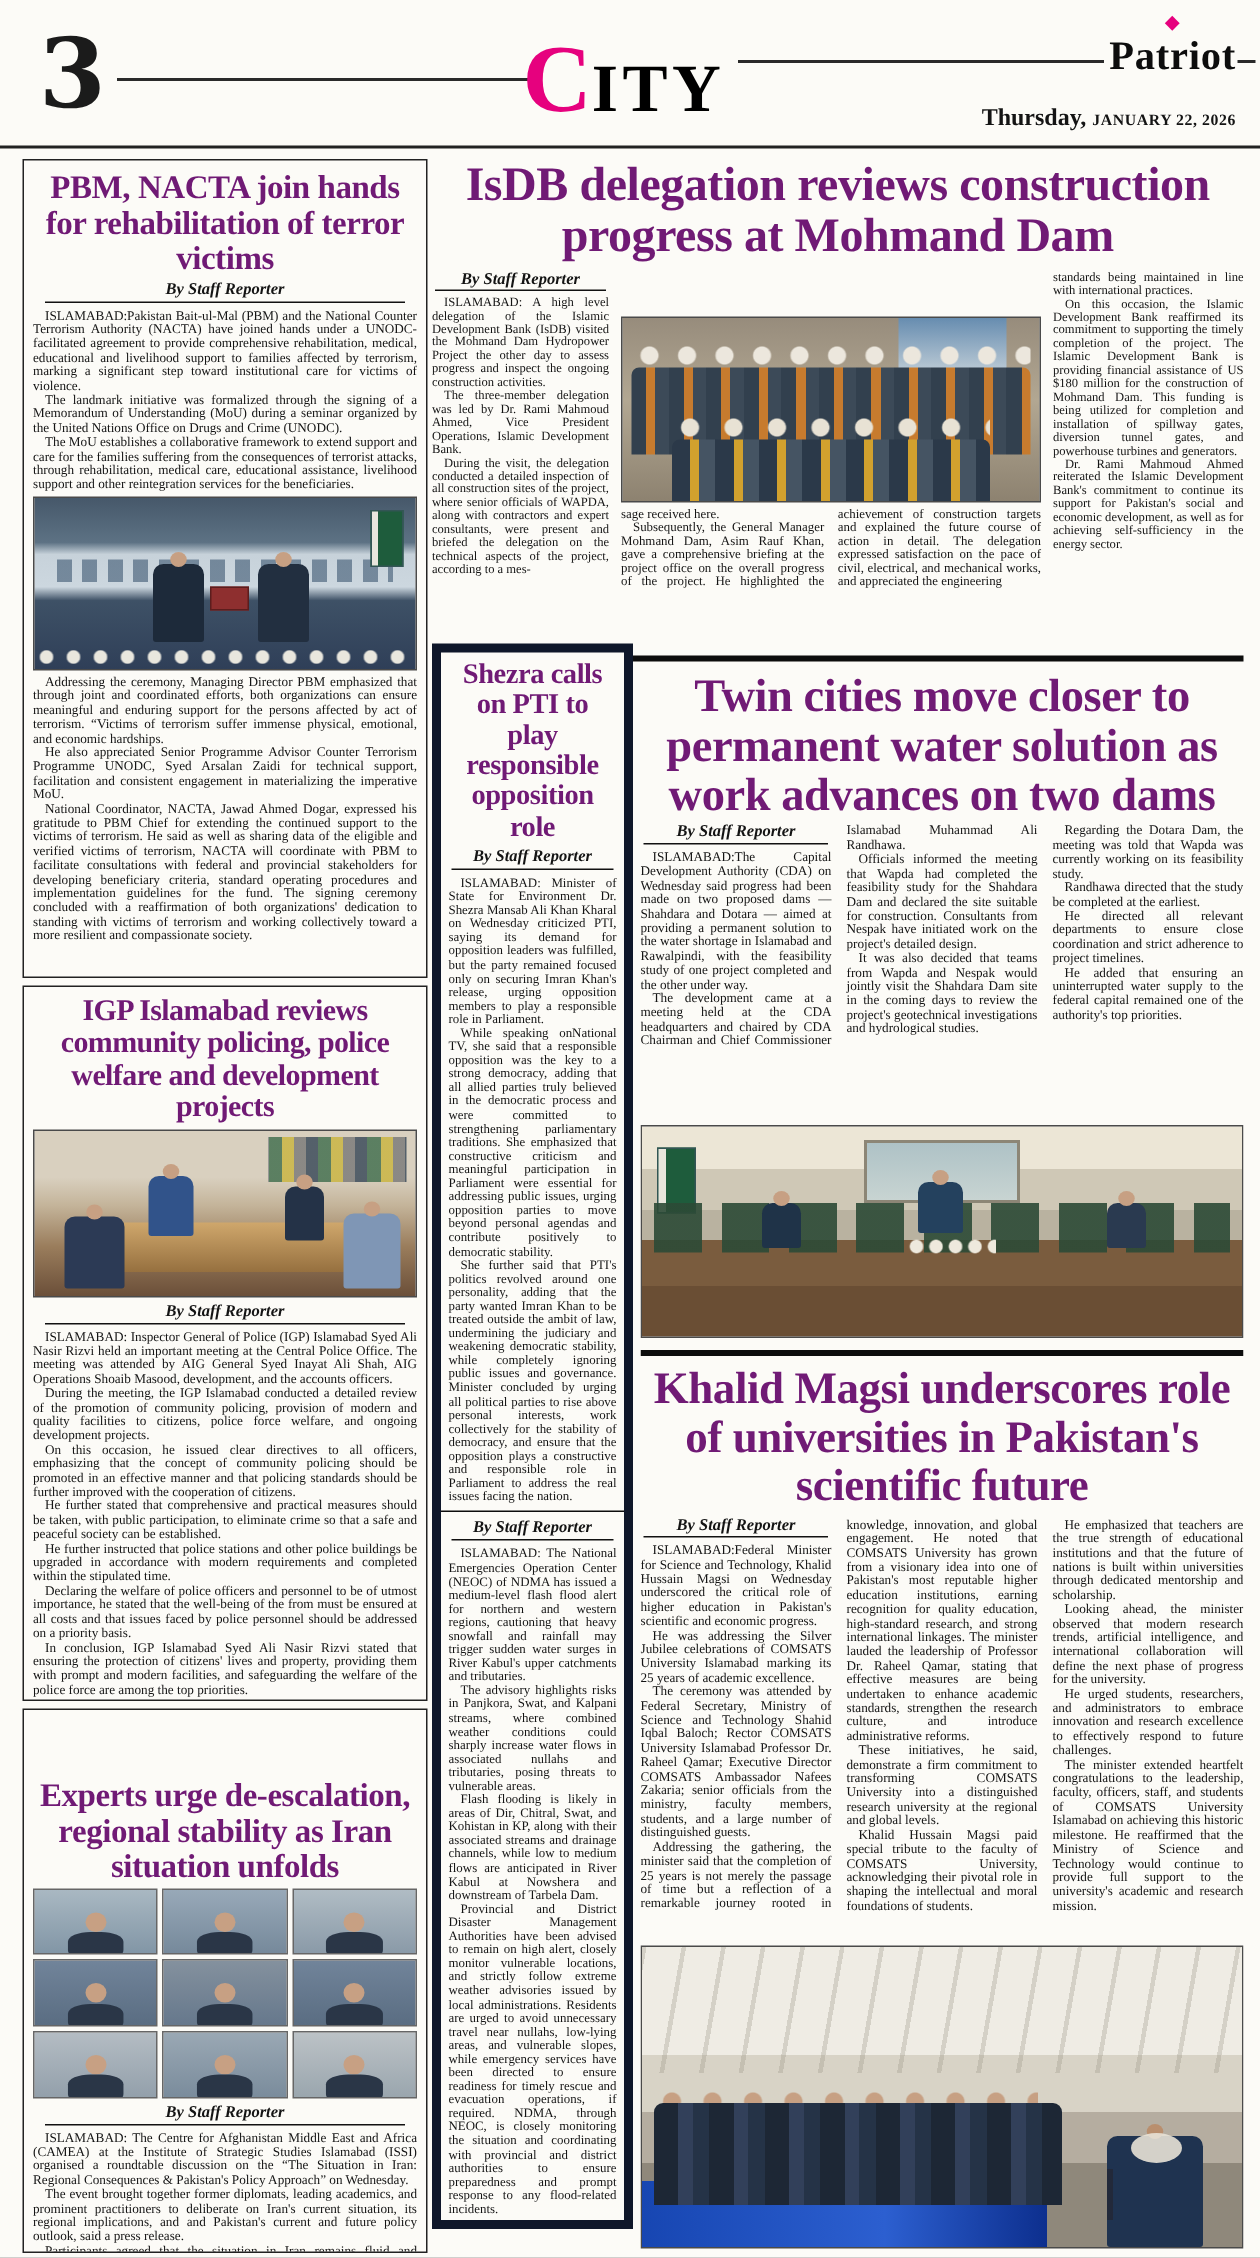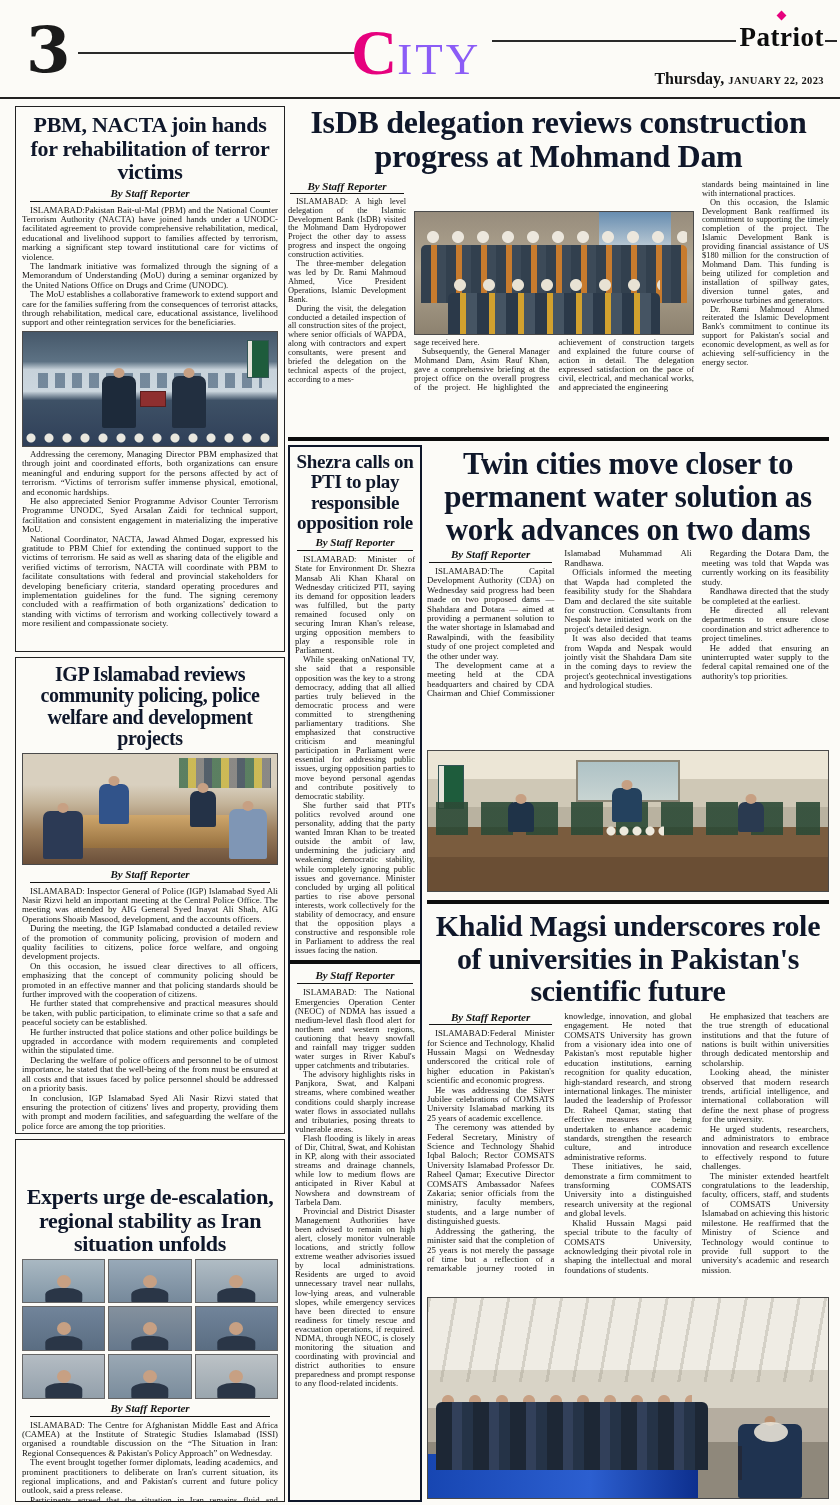--- a/index.html
+++ b/index.html
@@ -11,33 +11,33 @@
   
   .pagenum{position:absolute; left:26px; top:18px; font-size:64px; line-height:1;
            font-family:"DejaVu Serif",serif; font-weight:600; color:#1b1b1b;}
   .rl{position:absolute; height:2px; background:#2a2a2a;}
   .rl-left{left:78px; top:52px; width:278px;}
   .rl-right{left:492px; top:40px; width:244px;}
   .rl-dash{right:3px; top:40px; width:12px; position:absolute; height:2px; background:#2a2a2a;}
   .city{position:absolute; left:50%; top:26px; transform:translateX(-53%);
         display:flex; align-items:baseline; white-space:nowrap;}
   .city .c{color:var(--accent); font-size:64px; font-weight:700; line-height:.85;}
-  .city .ity{font-size:45px; font-weight:400; color:#8b5cf6; letter-spacing:3px;}
+  .city .ity{font-size:45px; font-weight:700; color:#000000; letter-spacing:3px;}
   .masthead{position:absolute; right:16px; top:22px; font-size:27px; font-weight:700;
             letter-spacing:.5px; color:#0d0d0d;}
   .orn{position:absolute; right:55px; top:12px; width:7px; height:7px;
        background:var(--accent); transform:rotate(45deg);}
   .dateline{position:absolute; right:16px; top:70px; white-space:nowrap;}
   .dateline .dd{font-weight:700; font-size:16px;}
   .dateline .dr{font-size:10.5px; font-weight:600; letter-spacing:.4px;}
   .header-rule{position:absolute; left:0; top:97px; width:840px; height:2px; background:#222;}
 
   
   h2{font-weight:700; text-align:center; letter-spacing:-.3px; line-height:1.07;
-     color:#0f172a; margin:2px 0 3px;}
+     color:#701a75; margin:2px 0 3px;}
   .byline{font-style:italic; font-weight:700; font-size:11px; text-align:center;
           border-bottom:1.5px solid #111; margin:1px 8px 4px; padding-bottom:2px;}
   .byline.narrow{margin:1px 2px 4px;}
   .body p{margin:0; text-indent:8px; text-align:justify;}
   .noindent p:first-child{text-indent:0;}
   .hrule{height:4px; background:#0d0d0d;}
 
   
   #col-left{position:absolute; left:15px; top:106px; width:270px; height:1396px;
             display:flex; flex-direction:column; gap:5px;}
@@ -48,22 +48,22 @@
 
   #isdb{position:absolute; left:288px; top:104px; width:541px; height:333px; overflow:hidden;}
   #isdb h2{font-size:32px; line-height:1.06; margin-bottom:7px;}
   .isdb-row{display:flex; gap:8px;}
   .isdb-c1{width:118px; font-size:8.4px; line-height:8.9px;}
   .isdb-mid{width:280px;}
   .isdb-c4{width:127px; font-size:8.4px; line-height:8.9px;}
   .isdb-midtext{column-count:2; column-gap:9px; font-size:8.6px; line-height:9.1px;}
   #rule-isdb{position:absolute; left:288px; top:437px; width:541px; height:4px; background:#0d0d0d;}
 
-  #midcol{position:absolute; left:288px; top:445px; width:134px; height:1057px;
-          border:2px solid #0f172a; background:#fcfbf7; display:flex; flex-direction:column;
+  #midcol{position:absolute; left:288px; top:429px; width:134px; height:1057px;
+          border:6px solid #0f172a; background:#fcfbf7; display:flex; flex-direction:column;
           padding:3px 5px; overflow:hidden;}
   #midcol .body{font-size:8.6px; line-height:9.1px;}
   #shezra h2{font-size:19px;} #ndma h2{font-size:16px;}
   #ndma{flex:1;}
   #midcol .hrule{margin:5px -5px 4px;}
 
   #right{position:absolute; left:427px; top:445px; width:402px; height:1057px;
          display:flex; flex-direction:column; overflow:hidden;}
   #twin h2{font-size:31px; line-height:1.07;}
   #magsi h2{font-size:30px; line-height:1.07;}
@@ -151,21 +151,21 @@
   <div class="city">
     <span class="c">C</span>
       <span class="ity">ITY</span>
   </div>
   <div class="rl rl-right"></div>
   <div class="orn"></div>
   <div class="masthead">Patriot</div>
   <div class="rl-dash"></div>
   <div class="dateline">
     <span class="dd">Thursday,</span>
-    <span class="dr">JANUARY 22, 2023</span>
+    <span class="dr">JANUARY 22, 2026</span>
   </div>
   <div class="header-rule"></div>
 
   <div id="col-left">
 
     <article id="pbm">
       <h2>PBM, NACTA join hands for rehabilitation of terror victims</h2>
       <div class="byline">By Staff Reporter</div>
       <div class="body">
           <p>ISLAMABAD:Pakistan Bait-ul-Mal (PBM) and the National Counter Terrorism Authority (NACTA) have joined hands under a UNODC-facilitated agreement to provide comprehensive rehabilitation, medical, educational and livelihood support to families affected by terrorism, marking a significant step toward institutional care for victims of violence.</p>

